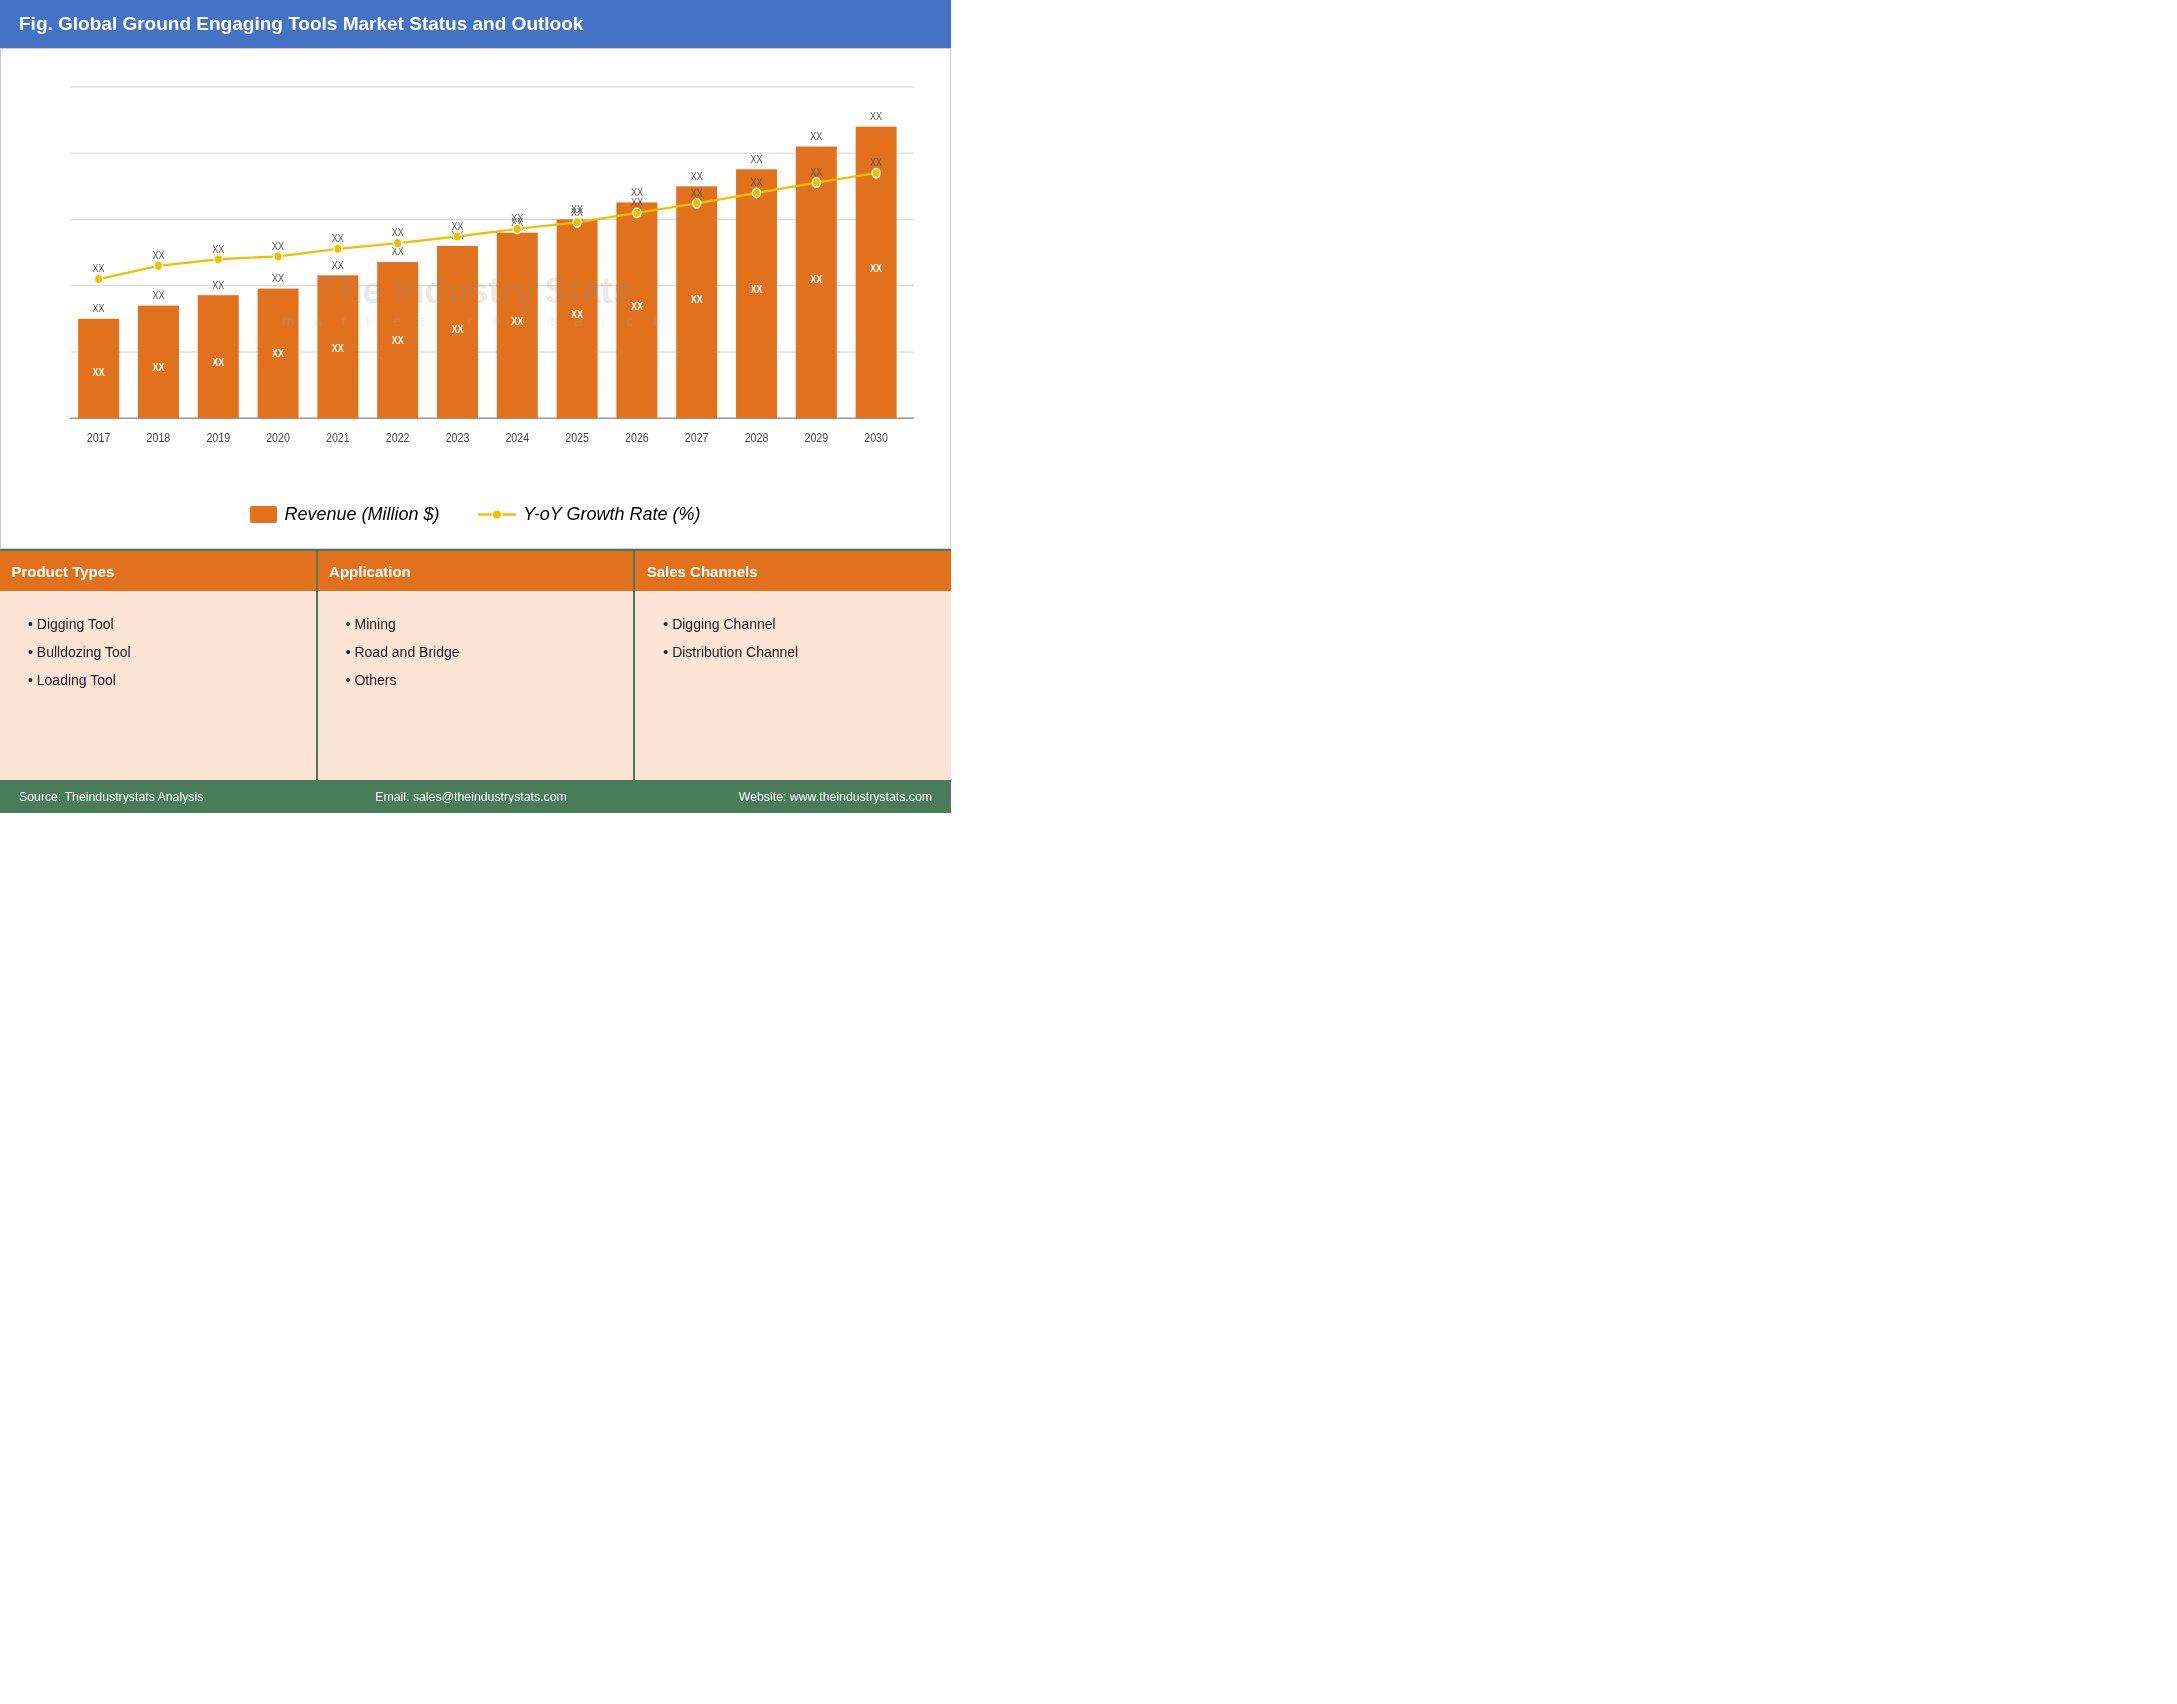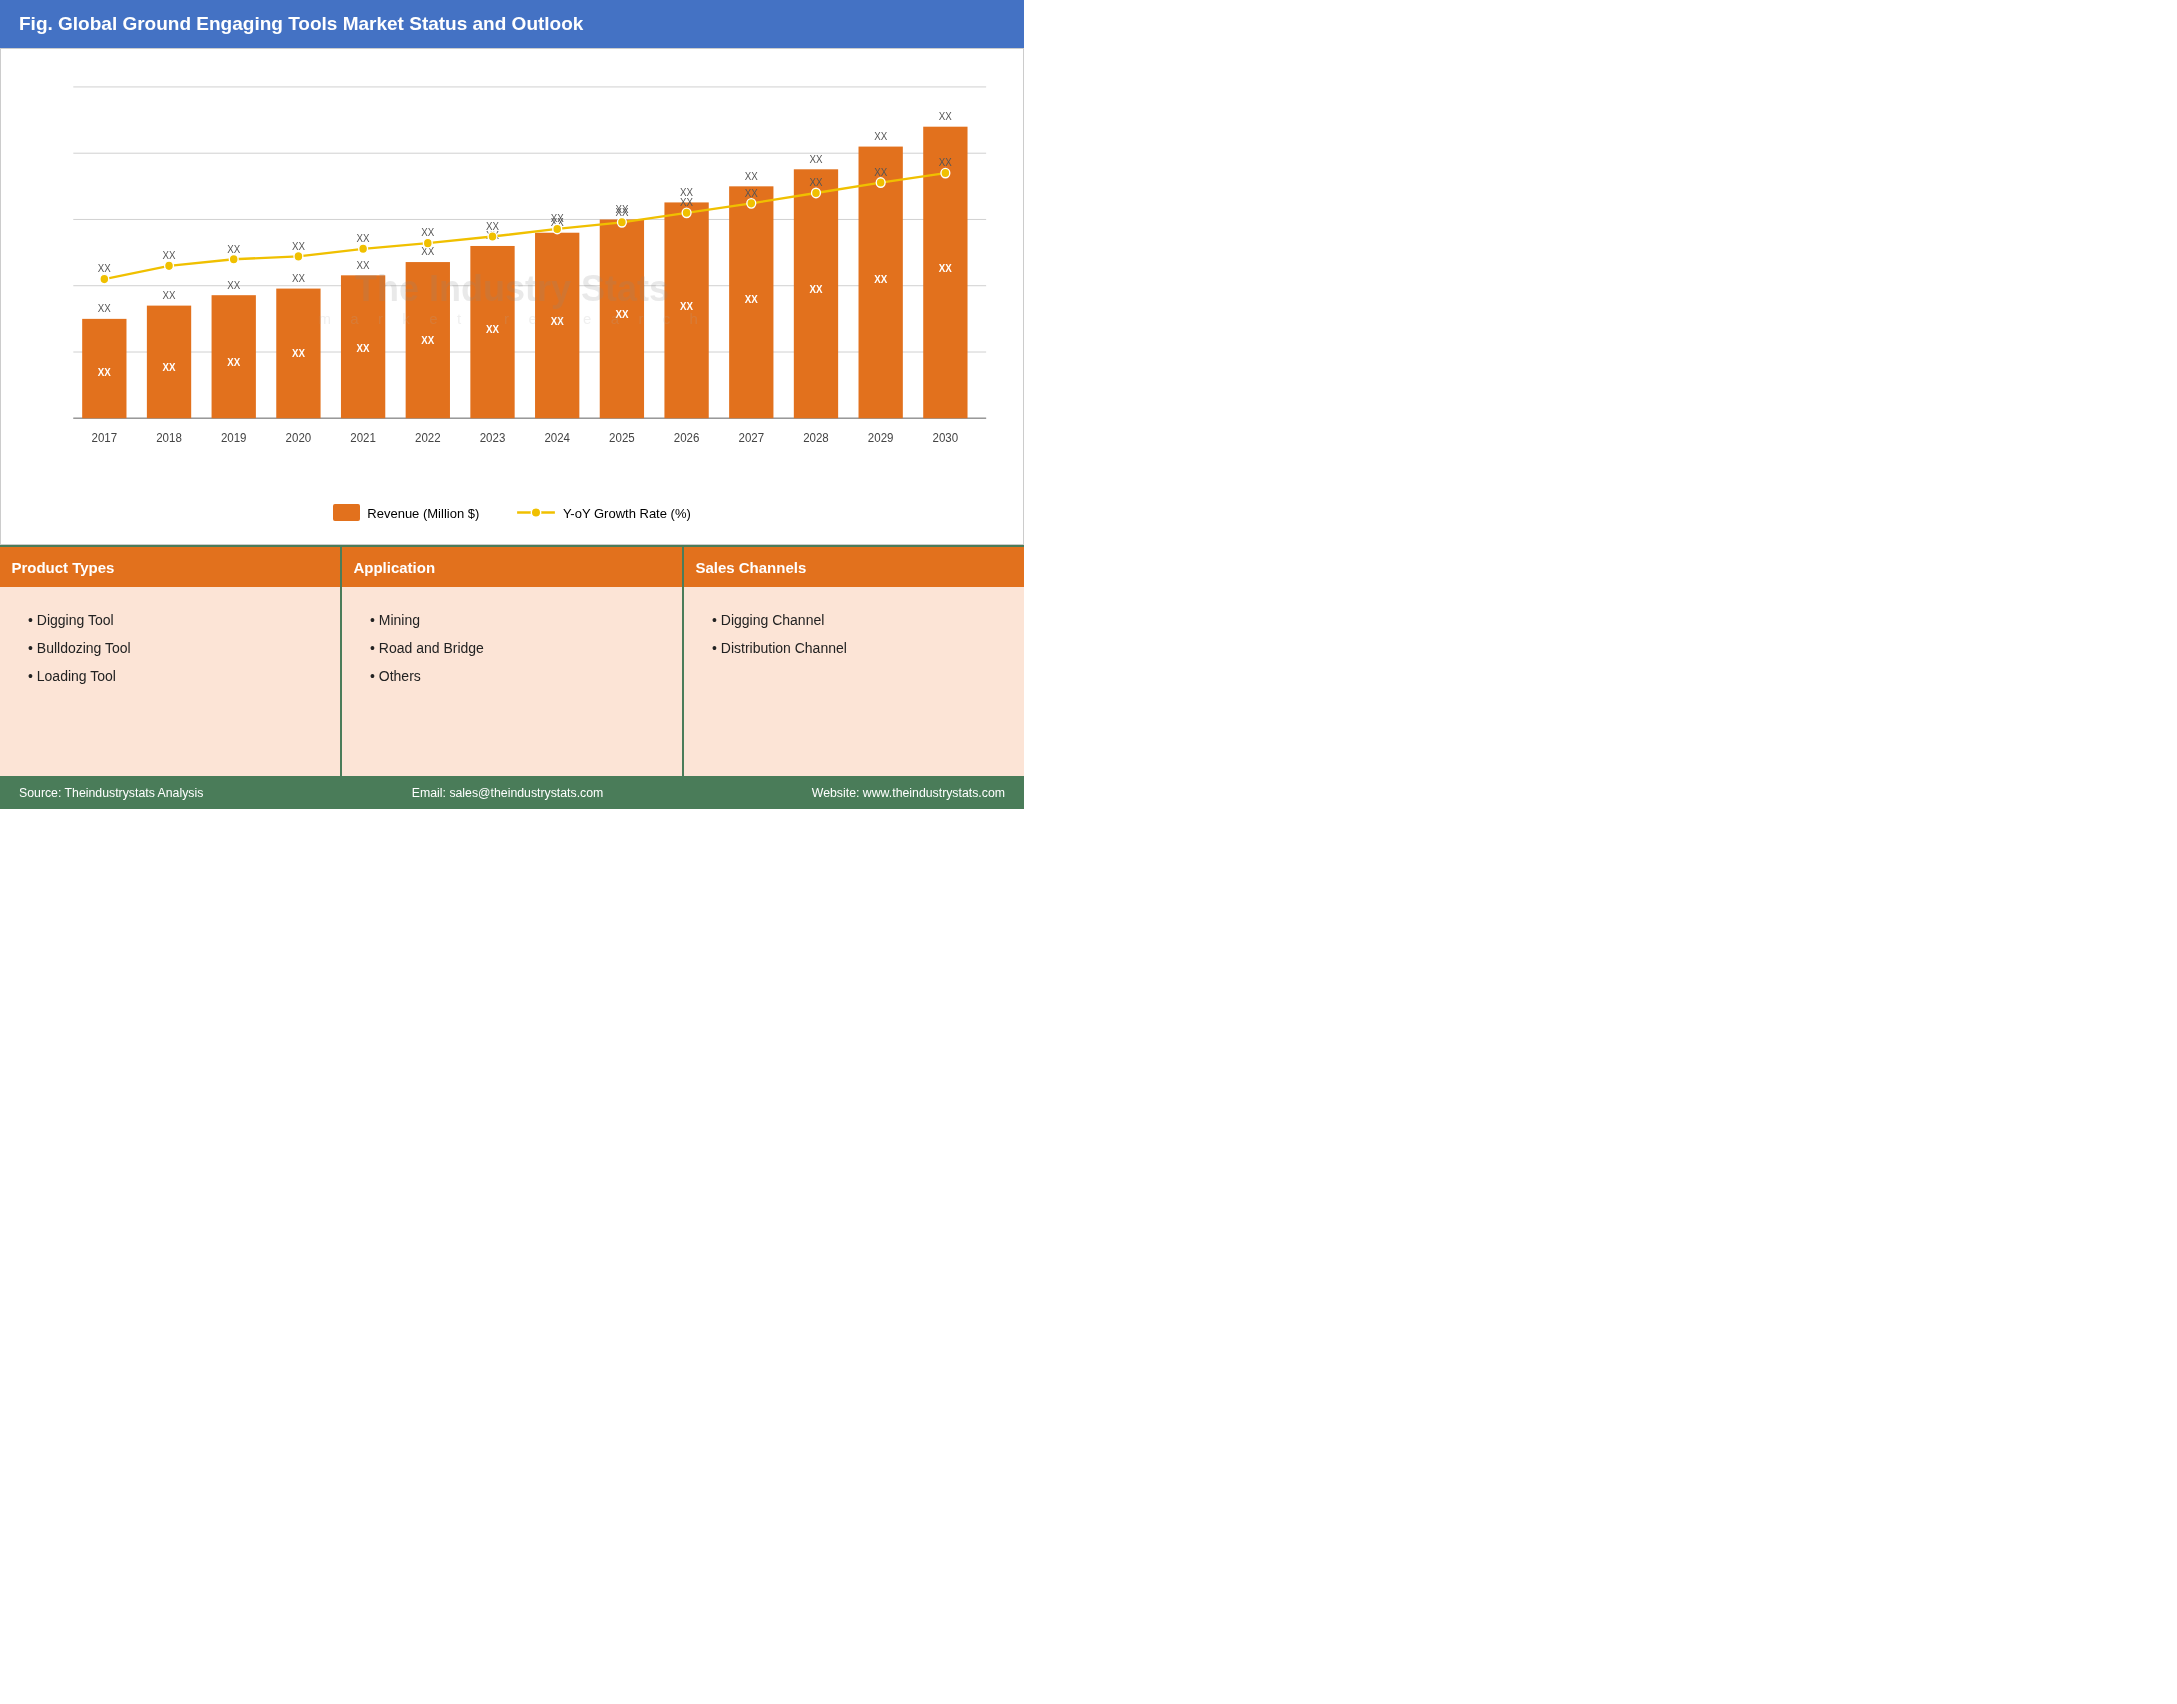--- a/index.html
+++ b/index.html
@@ -4,21 +4,21 @@
   <style>
     * { box-sizing: border-box; margin: 0; padding: 0; }
     body {
       font-family: Arial, sans-serif;
       background: #fff;
       width: 1088px;
       min-height: 852px;
     }
 
     .main-container {
-      width: 1024px;
+      width: 951px;
       background: #0ea5e9;
     }
 
     
     .chart-header {
       background: #4472c4;
       color: #fff;
       font-size: 19px;
       font-weight: bold;
       padding: 13.2px 19px;
@@ -40,23 +40,24 @@
     
     .legend {
       display: flex;
       justify-content: center;
       align-items: center;
       gap: 38px;
       padding: 9.5px 0 14px 0;
     }
     .legend-item {
       display: flex;
-      align-items: flex-end;
+      align-items: center;
       gap: 7.6px;
-      font-size: 13px;
+      font-size: 18px;
+      font-style: italic;
     }
     .legend-box {
       width: 26.5px;
       height: 17px;
       background: #e2711d;
       border-radius: 1.9px;
     }
     .legend-line-svg {
       width: 38px;
       height: 17px;

